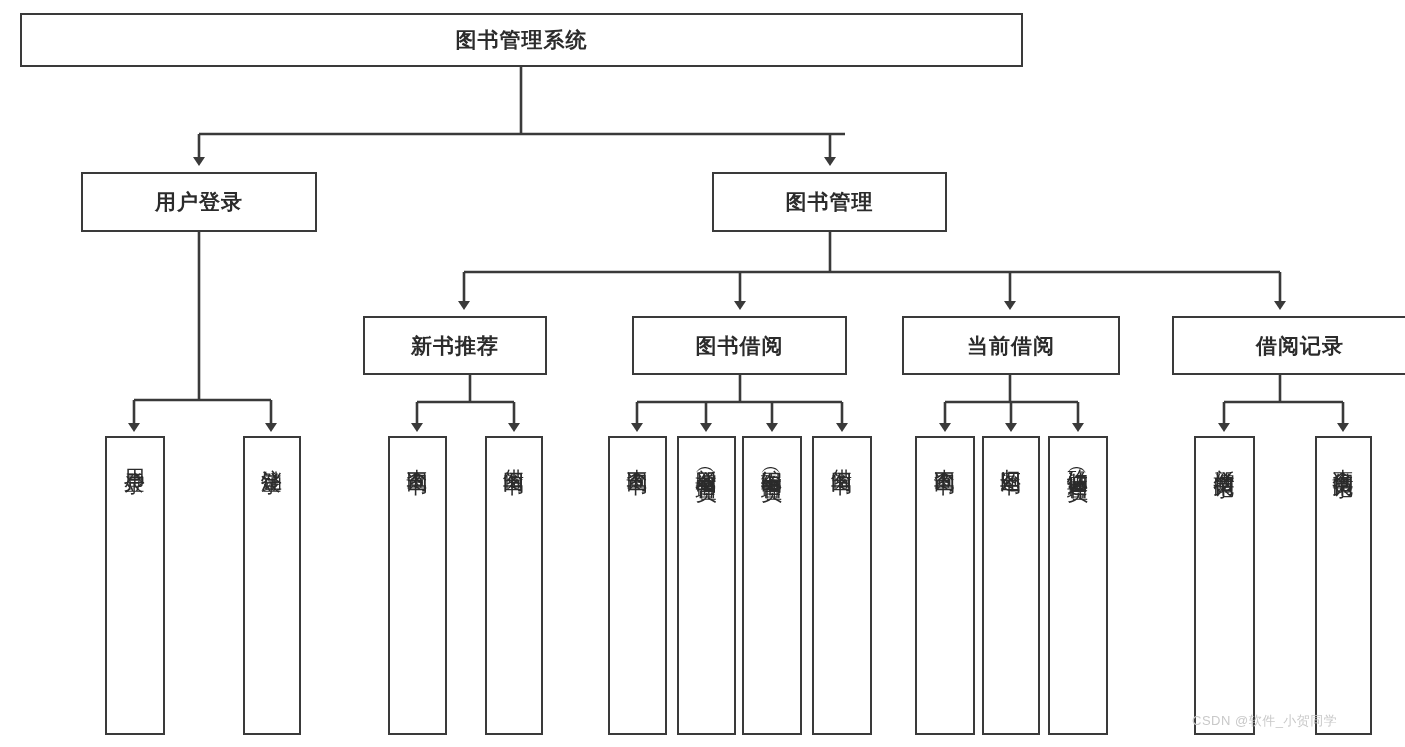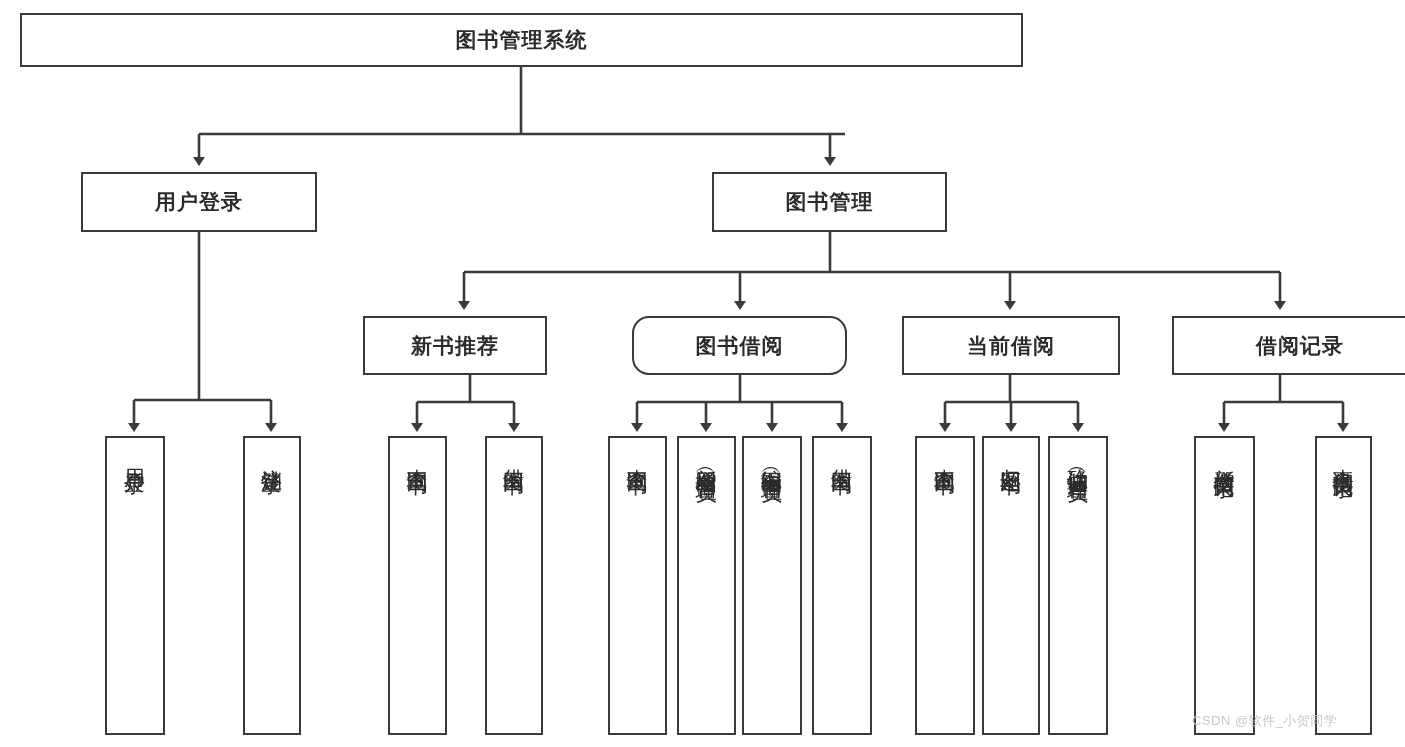--- a/index.html
+++ b/index.html
@@ -113,21 +113,21 @@
   <div class="node horiz" style="left:81px;top:172px;width:236px;height:60px;">
     <span class="lbl">用户登录</span>
   </div>
   <div class="node horiz" style="left:712px;top:172px;width:235px;height:60px;">
     <span class="lbl">图书管理</span>
   </div>
 
   <div class="node horiz" style="left:363px;top:316px;width:184px;height:59px;">
     <span class="lbl">新书推荐</span>
   </div>
-  <div class="node horiz" style="left:632px;top:316px;width:215px;height:59px;border-radius:17px;">
+  <div class="node horiz" style="left:632px;top:316px;width:215px;height:59px;">
     <span class="lbl">图书借阅</span>
   </div>
   <div class="node horiz" style="left:902px;top:316px;width:218px;height:59px;">
     <span class="lbl">当前借阅</span>
   </div>
   <div class="node horiz" style="left:1172px;top:316px;width:256px;height:59px;">
     <span class="lbl">借阅记录</span>
   </div>
 
   <div class="node vert" style="left:105px;top:436px;width:60px;height:299px;">

